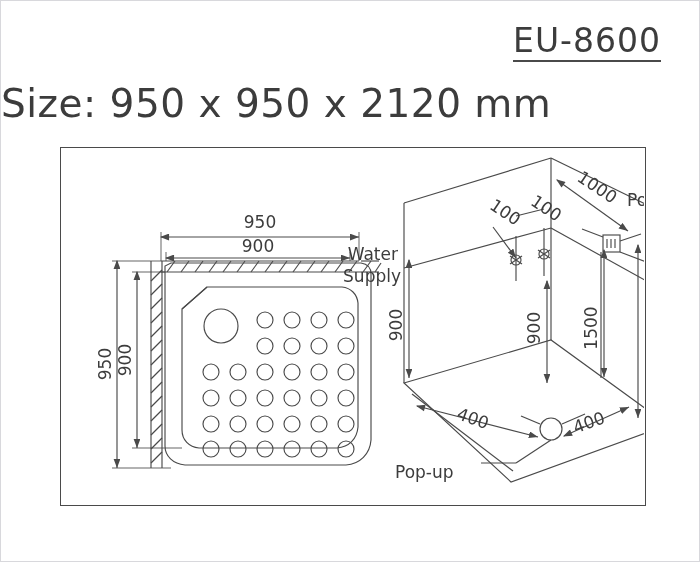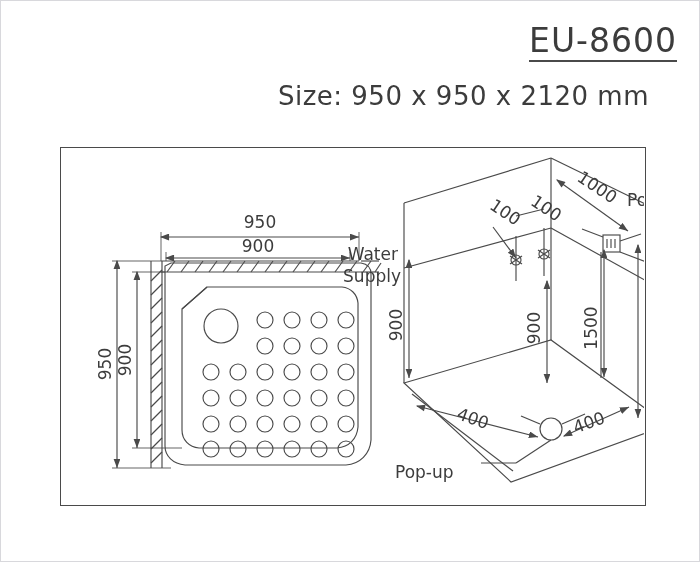--- a/index.html
+++ b/index.html
@@ -18,41 +18,40 @@
     position: relative;
     width: 700px;
     height: 562px;
     background: #ffffff;
     box-sizing: border-box;
     border: 1px solid #d8d8dc;
   }
   
   #title-block {
     position: absolute;
-    left: 16px;
+    left: 0;
     top: 22px;
     width: 660px;
     text-align: right;
   }
   #model-code {
     font-size: 33px;
     letter-spacing: 1px;
     color: #3c3c3c;
     line-height: 1.1;
     display: inline-block;
     border-bottom: 2px solid #4a4a4a;
     padding-bottom: 1px;
   }
   #size-line {
     position: absolute;
     left: 0;
     top: 80px;
     width: 648px;
-    text-align: right;
-    font-size: 26px;
+    font-size: 39px;
     letter-spacing: 0.5px;
     color: #3c3c3c;
   }
   
   #drawing-frame {
     position: absolute;
     left: 59px;
     top: 146px;
     width: 586px;
     height: 359px;

